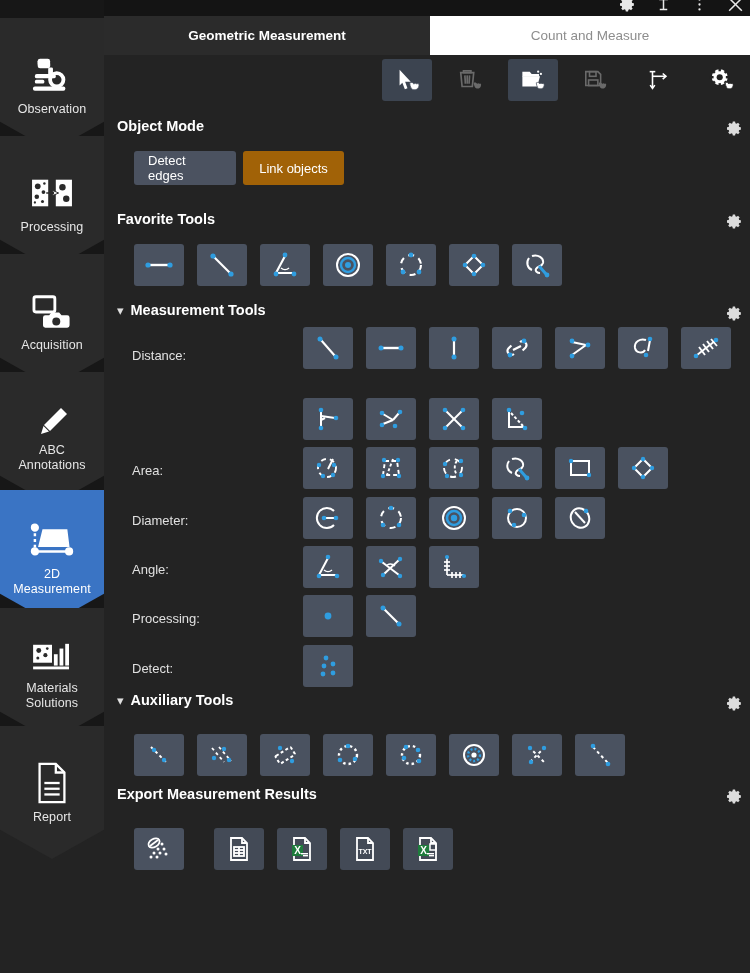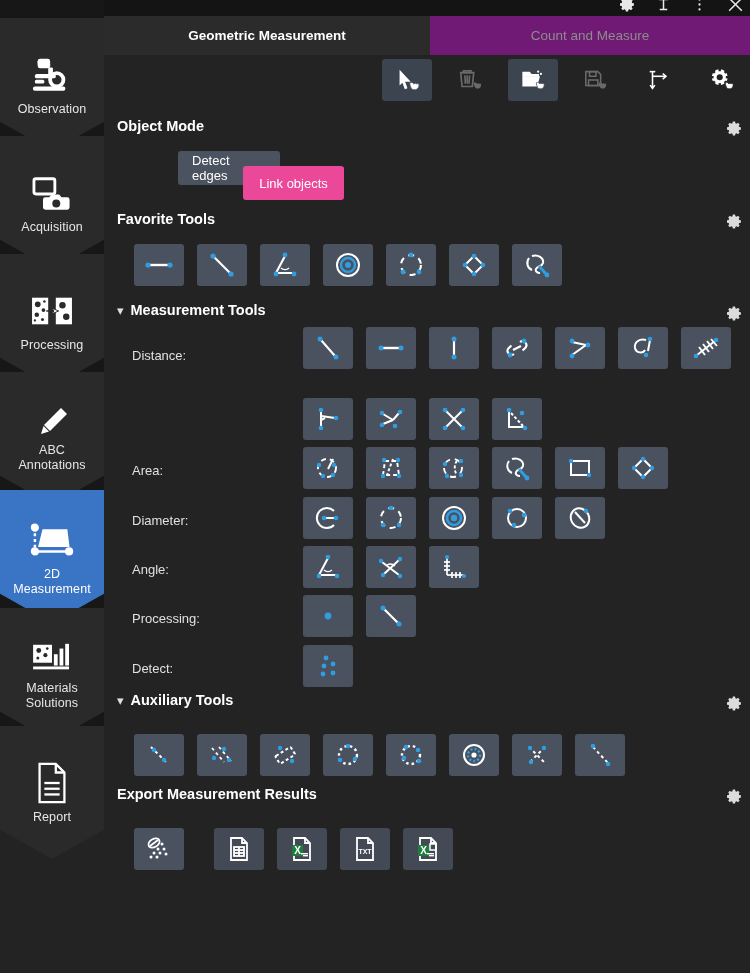--- a/index.html
+++ b/index.html
@@ -50,21 +50,21 @@
   }
   .side-item.active .si-label { color: #fff; }
 
   
   #main {
     position: absolute; left: 104px; top: 16px; width: 646px; height: 957px;
     background: #232323;
   }
 
   
-  #tabs { position: relative; height: 39px; background: #701a75; display: flex; }
+  #tabs { position: relative; height: 39px; background: #ffffff; display: flex; }
   .tab {
     height: 39px; display: flex; align-items: center; justify-content: center;
     font-size: 13.5px; color: #8d8d8d;
   }
   .tab.sel {
     background: #2b2b2b; color: #ffffff; font-weight: bold;
   }
   #tab0 { width: 326px; }
   #tab1 { width: 320px; }
 
@@ -102,22 +102,22 @@
   }
   .tbtn.dark { background: #434a56; }
   .tbtn svg { display:block; }
 
   
   .modebtn {
     position: absolute; height: 34px; border-radius: 3px;
     display: flex; align-items: center; justify-content: center;
     font-size: 13px; color: #ffffff; padding: 0 14px;
   }
-  .modebtn.grey { background: #4b5260; margin-left: 44px; }
-  .modebtn.blue { background: #ec4899; margin-top: 15px; }
+  .modebtn.grey { background: #4b5260; }
+  .modebtn.blue { background: #a16207; }
 
   .rowlabel {
     position: absolute; left: 28px;
     font-size: 13px; color: #e0e0e0;
   }
 </style>
 </head>
 <body>
 
 <div id="app">
@@ -161,50 +161,50 @@
           <path d="M9 6h10a3 3 0 0 1 3 3v3H12a3 3 0 0 1-3-3V6z" rx="2"></path>
           <rect x="9" y="4" width="13" height="10" rx="2.5"></rect>
           <rect x="20" y="13" width="5" height="8" rx="1.5"></rect>
           <rect x="6" y="20" width="22" height="4.5" rx="2"></rect>
           <rect x="6" y="26" width="10" height="4" rx="1.6"></rect>
           <circle cx="29" cy="26" r="7" fill="none" stroke="#fff" stroke-width="4"></circle>
           <rect x="4" y="33" width="34" height="4.5" rx="2"></rect>
         </svg>
       </div>
       <div class="si-label">Observation</div>
-    </div>
-
-    <div class="side-item">
-      <div class="si-icon">
-        <svg width="44" height="38" viewBox="0 0 46 40" fill="none" stroke="#fff" stroke-width="3">
-          <rect x="4" y="5" width="22" height="16" rx="2"></rect>
-          <path d="M16 24.5h4l2.5-3h8l2.5 3h6a2.5 2.5 0 0 1 2.5 2.5v8a2.5 2.5 0 0 1-2.5 2.5H16a2.5 2.5 0 0 1-2.5-2.5v-8A2.5 2.5 0 0 1 16 24.5z" fill="#fff" stroke="none"></path>
-          <circle cx="27.5" cy="31" r="4.2" fill="#2a2a2a" stroke="none"></circle>
-        </svg>
-      </div>
-      <div class="si-label">Acquisition</div>
     </div>
 
     <div class="side-item">
       <div class="si-icon">
         <svg width="44" height="38" viewBox="0 0 46 40" fill="none">
           <rect x="2" y="6" width="17" height="28" fill="#fff"></rect>
           <rect x="27" y="6" width="17" height="28" fill="#fff"></rect>
           <circle cx="8" cy="13" r="3" fill="#2a2a2a"></circle>
             <circle cx="14" cy="19" r="2" fill="#2a2a2a"></circle>
           <circle cx="7" cy="24" r="2.4" fill="#2a2a2a"></circle>
             <circle cx="13" cy="29" r="1.6" fill="#2a2a2a"></circle>
           <circle cx="5" cy="30" r="1.2" fill="#2a2a2a"></circle>
             <circle cx="15" cy="10" r="1.3" fill="#2a2a2a"></circle>
           <circle cx="34" cy="14" r="3.4" fill="#2a2a2a"></circle>
             <circle cx="38" cy="26" r="3.4" fill="#2a2a2a"></circle>
           <path d="M17 20h8l-2-3 7 3-7 3 2-3z" fill="#fff" stroke="#2a2a2a" stroke-width="1"></path>
         </svg>
       </div>
       <div class="si-label">Processing</div>
+    </div>
+
+    <div class="side-item">
+      <div class="si-icon">
+        <svg width="44" height="38" viewBox="0 0 46 40" fill="none" stroke="#fff" stroke-width="3">
+          <rect x="4" y="5" width="22" height="16" rx="2"></rect>
+          <path d="M16 24.5h4l2.5-3h8l2.5 3h6a2.5 2.5 0 0 1 2.5 2.5v8a2.5 2.5 0 0 1-2.5 2.5H16a2.5 2.5 0 0 1-2.5-2.5v-8A2.5 2.5 0 0 1 16 24.5z" fill="#fff" stroke="none"></path>
+          <circle cx="27.5" cy="31" r="4.2" fill="#2a2a2a" stroke="none"></circle>
+        </svg>
+      </div>
+      <div class="si-label">Acquisition</div>
     </div>
 
     <div class="side-item">
       <div class="si-icon" style="height:34px">
         <svg width="34" height="30" viewBox="0 0 34 30" fill="#fff">
           <path d="M26 1l6 6-17 17-6-6z"></path>
           <path d="M8.5 19l5.5 5.5L6 27z"></path>
         </svg>
       </div>
       <div class="si-label">

